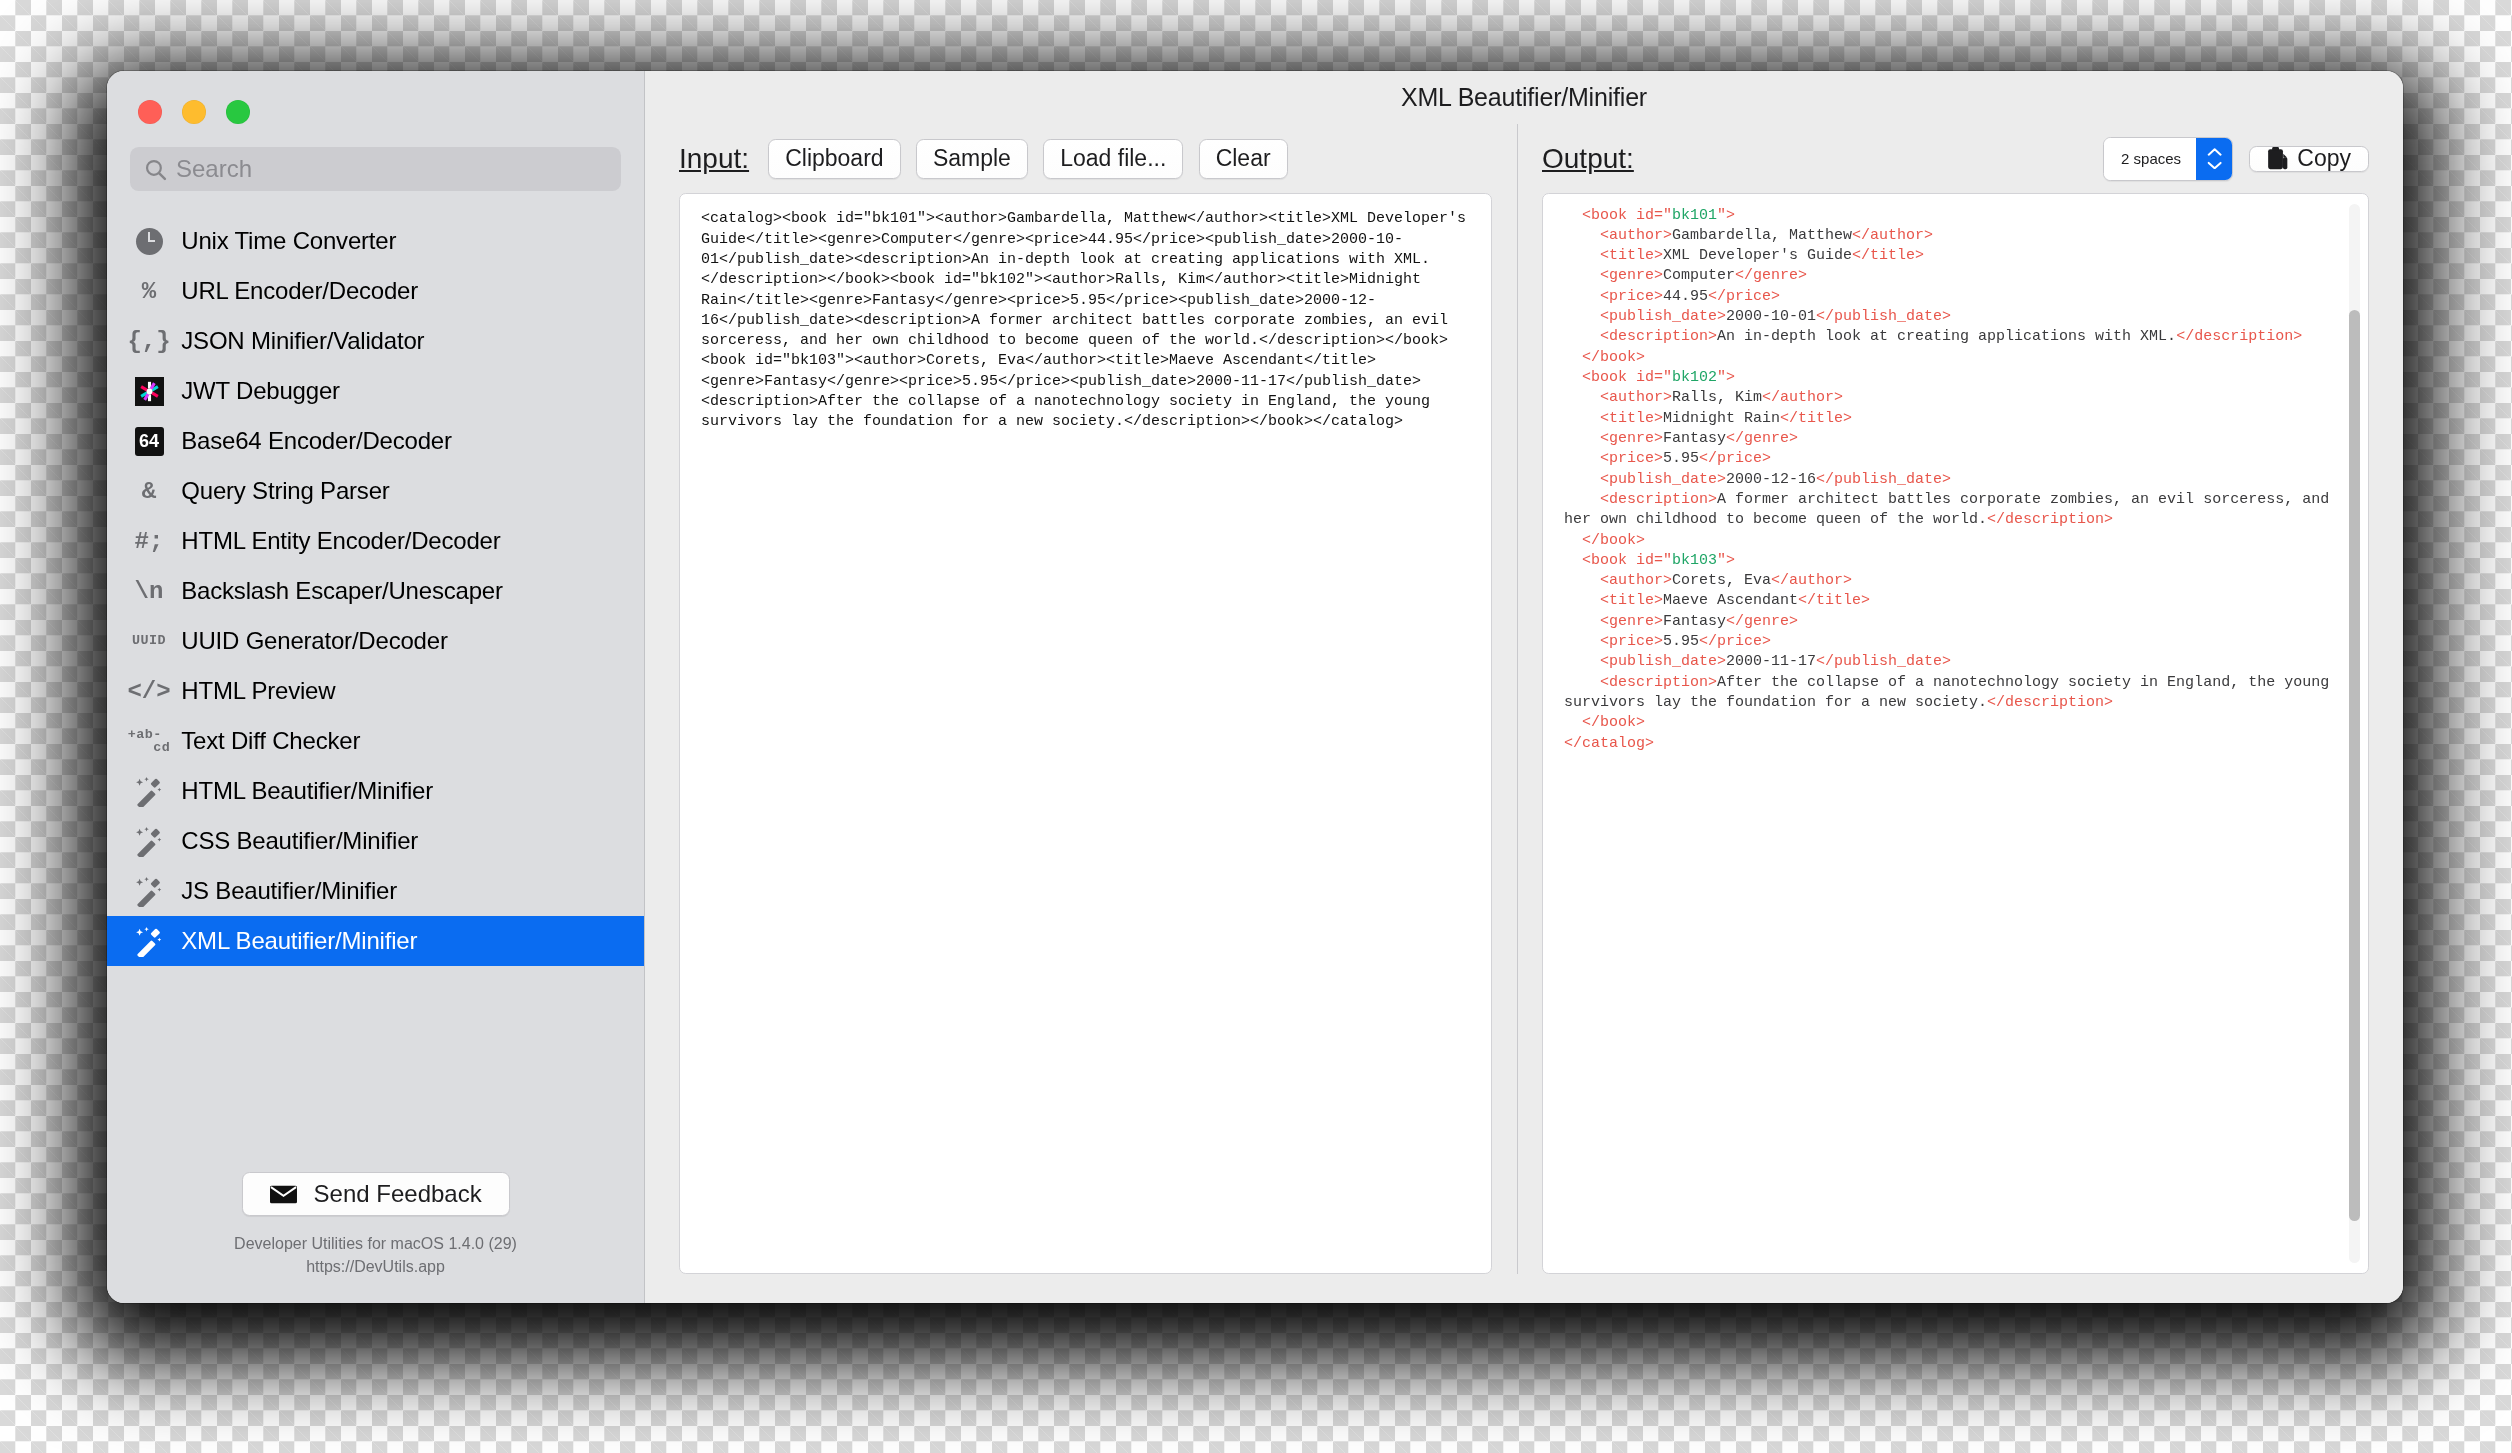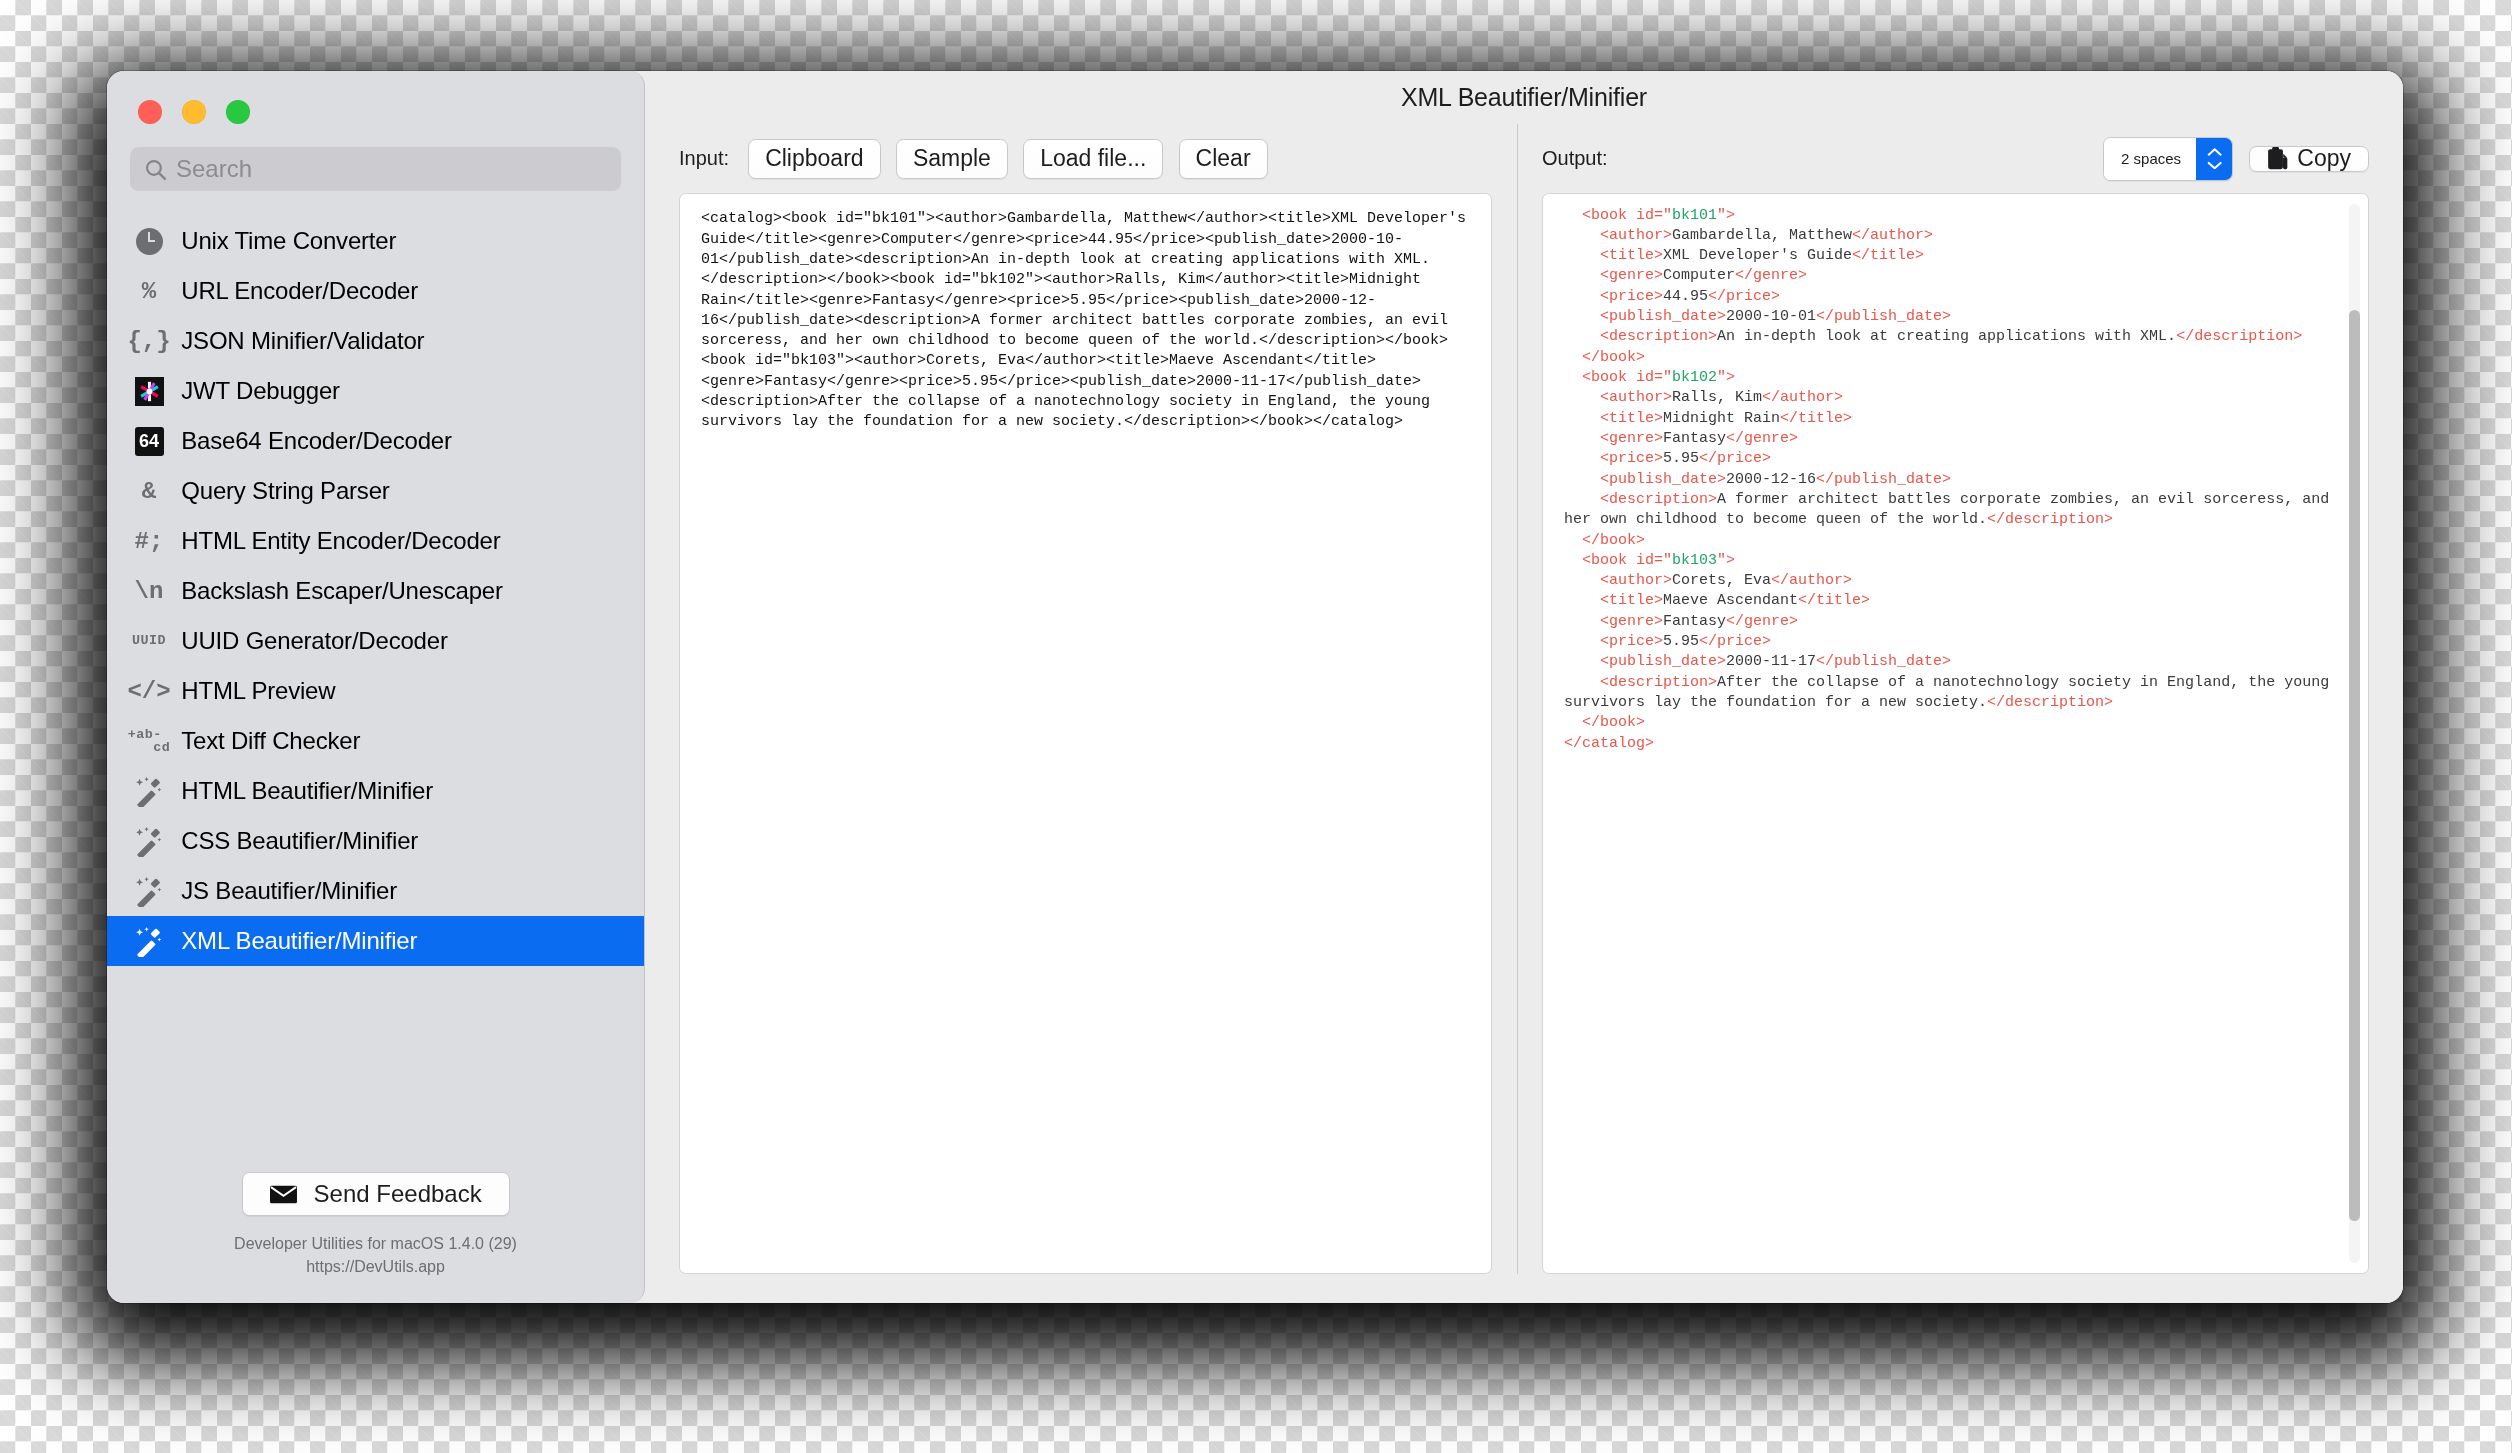--- a/index.html
+++ b/index.html
@@ -37,21 +37,20 @@
 
   
   .sidebar {
     width: 537px;
     flex: 0 0 537px;
     background: #dcdde0;
     border-right: 1px solid #c2c3c6;
     display: flex;
     flex-direction: column;
     position: relative;
-    border-radius: 15px;
   }
   .traffic-lights {
     display: flex;
     gap: 20px;
     padding: 25px 0 0 31px;
     height: 32px;
     align-items: center;
   }
   .tl {
     width: 24px; height: 24px;
@@ -226,21 +225,21 @@
   }
   .pane.output-pane { flex: 1 1 auto; padding: 0 34px 0 0; box-sizing: border-box; }
 
   .pane-header {
     height: 69px;
     flex: 0 0 69px;
     display: flex;
     align-items: center;
     gap: 15.3px;
   }
-  .pane-label { font-size: 20px; color: #1d1d1f; margin-right: 3.8px; }
+  .pane-label { font-size: 28px; color: #1d1d1f; margin-right: 3.8px; text-decoration: underline; }
 
   .btn {
     height: 40px;
     padding: 0 16px;
     background: linear-gradient(#ffffff, #fdfdfd);
     border: 1px solid #c8c8cc;
     border-radius: 7.6px;
     box-shadow: 0 1px 1px rgba(0,0,0,0.06);
     font-size: 23px;
     color: #1d1d1f;

